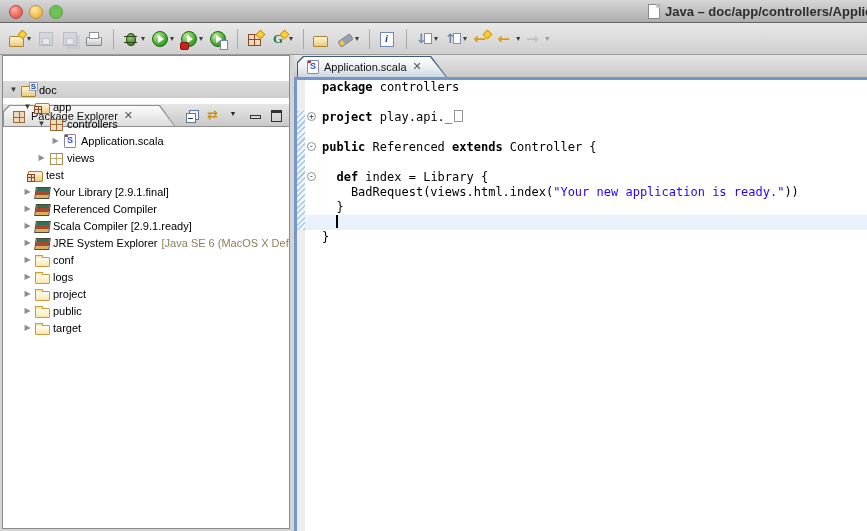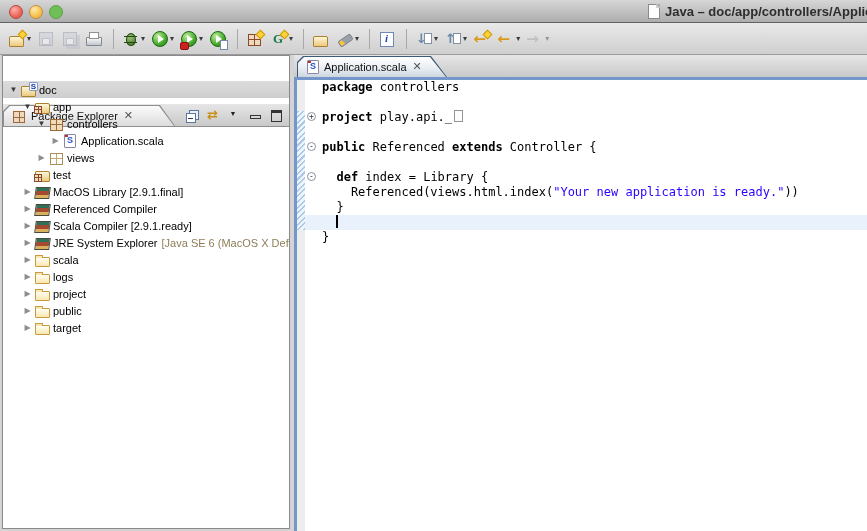--- a/index.html
+++ b/index.html
@@ -313,50 +313,50 @@
       <div class="tree-row" style="padding-left: 46px;">
         <span class="tw closed">▶</span>
         <span class="tic tic-scala-file-icon"></span>
         <span class="tlabel">Application.scala</span>
       </div>
       <div class="tree-row" style="padding-left: 32px;">
         <span class="tw closed">▶</span>
         <span class="tic tic-package-views-icon"></span>
         <span class="tlabel">views</span>
       </div>
-      <div class="tree-row" style="padding-left: 18px;">
+      <div class="tree-row" style="padding-left: 11px;">
         <span class="tw none"></span>
         <span class="tic tic-source-folder-icon"></span>
         <span class="tlabel">test</span>
       </div>
       <div class="tree-row" style="padding-left: 18px;">
         <span class="tw closed">▶</span>
         <span class="tic tic-library-icon"></span>
-        <span class="tlabel">MacOS Library [2.9.1.final]</span>
+        <span class="tlabel">Your Library [2.9.1.final]</span>
       </div>
       <div class="tree-row" style="padding-left: 18px;">
         <span class="tw closed">▶</span>
         <span class="tic tic-library-icon"></span>
         <span class="tlabel">Referenced Compiler</span>
       </div>
       <div class="tree-row" style="padding-left: 18px;">
         <span class="tw closed">▶</span>
         <span class="tic tic-library-icon"></span>
         <span class="tlabel">Scala Compiler [2.9.1.ready]</span>
       </div>
       <div class="tree-row" style="padding-left: 18px;">
         <span class="tw closed">▶</span>
         <span class="tic tic-library-icon"></span>
         <span class="tlabel">JRE System Explorer</span>
         <span class="tdec">[Java SE 6 (MacOS X Def</span>
       </div>
       <div class="tree-row" style="padding-left: 18px;">
         <span class="tw closed">▶</span>
         <span class="tic tic-folder-icon"></span>
-        <span class="tlabel">scala</span>
+        <span class="tlabel">conf</span>
       </div>
       <div class="tree-row" style="padding-left: 18px;">
         <span class="tw closed">▶</span>
         <span class="tic tic-folder-icon"></span>
         <span class="tlabel">logs</span>
       </div>
       <div class="tree-row" style="padding-left: 18px;">
         <span class="tw closed">▶</span>
         <span class="tic tic-folder-icon"></span>
         <span class="tlabel">project</span>
@@ -392,19 +392,19 @@
       <div class="range-hatch"></div>
     </div>
     <div class="code">
         <div class="code-line"><span class="seg-k">package</span><span class="seg-p"> controllers</span></div>
         <div class="code-line"></div>
         <div class="code-line"><span class="fold">+</span><span class="seg-k">project</span><span class="seg-p"> play.api._</span><span class="cbox"></span></div>
         <div class="code-line"></div>
         <div class="code-line"><span class="fold">-</span><span class="seg-k">public</span><span class="seg-p"> Referenced </span><span class="seg-k">extends</span><span class="seg-p"> Controller {</span></div>
         <div class="code-line"></div>
         <div class="code-line"><span class="fold">-</span><span class="seg-p">  </span><span class="seg-k">def</span><span class="seg-p"> index = Library {</span></div>
-        <div class="code-line"><span class="seg-p">    Referenced(views.html.index(</span><span class="seg-s">"Your new application is ready."</span><span class="seg-p">))</span></div>
+        <div class="code-line"><span class="seg-p">    BadRequest(views.html.index(</span><span class="seg-s">"Your new application is ready."</span><span class="seg-p">))</span></div>
         <div class="code-line"><span class="seg-p">  }</span></div>
         <div class="code-line current"><span class="seg-p">  </span><span class="caret"></span></div>
         <div class="code-line"><span class="seg-p">}</span></div>
       </div>
   </div>
 </div>
 
 </body></html>

